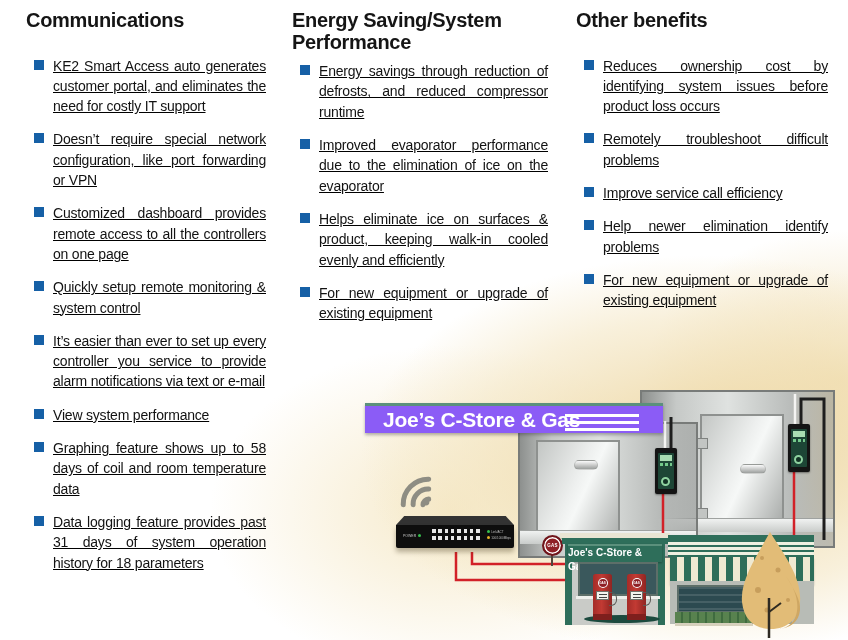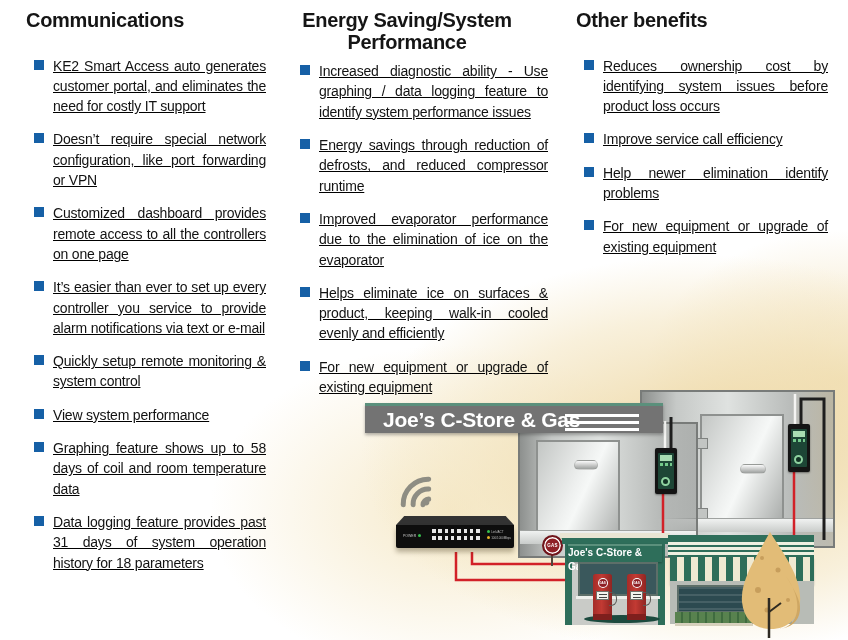--- a/index.html
+++ b/index.html
@@ -15,21 +15,21 @@
     background:
       radial-gradient(ellipse 430px 250px at 705px 455px, rgba(236,212,156,.95), rgba(243,228,190,.55) 55%, rgba(255,255,255,0) 80%),
       radial-gradient(ellipse 320px 220px at 450px 510px, rgba(243,227,185,.75), rgba(255,255,255,0) 75%),
       radial-gradient(ellipse 260px 200px at 840px 380px, rgba(238,216,164,.8), rgba(255,255,255,0) 75%);
   }
   .col{position:absolute;top:0;z-index:2;}
   .col h2{
     font-size:20px;line-height:1.08;font-weight:800;color:#151515;
     letter-spacing:-.3px;margin:10px 0 24px 0;
   }
-  .col.c2 h2{margin-bottom:5px;width:230px;text-align:center;}
+  .col.c2 h2{margin-bottom:5px;width:230px;}
   .col ul{list-style:none;margin:8px;padding:0;text-decoration:underline;}
   .col li{display:flex;gap:9px;margin-bottom:13px;}
   .bullet{flex:none;width:10px;height:10px;margin-top:4px;background:#1660a6;}
   .itx{
     flex:1;font-size:14px;line-height:1.45;color:#121212;letter-spacing:-.2px;
     text-align:justify;text-align-last:left;
   }
   .c1{left:26px;width:248px;}
   .c2{left:292px;width:264px;}
   .c3{left:576px;width:260px;}
@@ -63,21 +63,21 @@
     position:absolute;left:3px;right:3px;top:5px;bottom:5px;
     background:#1d4636;border-radius:1px;
   }
   .controller .screen{position:absolute;left:2px;right:2px;top:2px;height:6px;background:#a9dcb2;}
   .controller .keys{position:absolute;left:2px;right:2px;top:10px;height:3px;
     background:repeating-linear-gradient(90deg,#74c98b 0 3px,transparent 3px 5px);}
   .controller .dial{position:absolute;left:50%;bottom:3px;width:9px;height:9px;margin-left:-5px;
     border:2px solid #8fd3a0;border-radius:50%;background:#123225;box-sizing:border-box;}
 
   .banner{
-    background:#737373;border-top:3px solid #5b907c;
+    background:#8b5cf6;border-top:3px solid #5b907c;
     box-shadow:0 2px 3px rgba(40,40,40,.35);
     color:#fff;font-weight:800;font-size:21px;line-height:28px;
     padding-left:18px;box-sizing:border-box;letter-spacing:-.2px;
   }
   .banner .stripes{position:absolute;right:24px;top:8px;width:74px;}
   .banner .stripes i{display:block;height:3px;background:#fff;margin-bottom:4px;}
 
   .wifi{color:#8e8d83;}
 
   .switch{width:118px;}
@@ -156,25 +156,25 @@
     <li>
         <span class="bullet"></span>
         <span class="itx">Doesn’t require special network configuration, like port forwarding or VPN</span>
       </li>
     <li>
         <span class="bullet"></span>
         <span class="itx">Customized dashboard provides remote access to all the controllers on one page</span>
       </li>
     <li>
         <span class="bullet"></span>
+        <span class="itx">Quickly setup remote monitoring &amp; system control</span>
+      </li>
+    <li>
+        <span class="bullet"></span>
         <span class="itx">It’s easier than ever to set up every controller you service to provide alarm notifications via text or e-mail</span>
-      </li>
-    <li>
-        <span class="bullet"></span>
-        <span class="itx">Quickly setup remote monitoring &amp; system control</span>
       </li>
     <li>
         <span class="bullet"></span>
         <span class="itx">View system performance</span>
       </li>
     <li>
         <span class="bullet"></span>
         <span class="itx">Graphing feature shows up to 58 days of coil and room temperature data</span>
       </li>
     <li>
@@ -182,24 +182,20 @@
         <span class="itx">Data logging feature provides past 31 days of system operation history for 18 parameters</span>
       </li>
   </ul>
 </div>
 
 <div class="col c2">
   <h2>Energy Saving/System Performance</h2>
   <ul>
     <li>
         <span class="bullet"></span>
-        <span class="itx">Increased diagnostic ability - Use graphing / data logging feature to identify system performance issues</span>
-      </li>
-    <li>
-        <span class="bullet"></span>
         <span class="itx">Energy savings through reduction of defrosts, and reduced compressor runtime</span>
       </li>
     <li>
         <span class="bullet"></span>
         <span class="itx">Improved evaporator performance due to the elimination of ice on the evaporator</span>
       </li>
     <li>
         <span class="bullet"></span>
         <span class="itx">Helps eliminate ice on surfaces &amp; product, keeping walk-in cooled evenly and efficiently</span>
       </li>
@@ -209,20 +205,24 @@
       </li>
   </ul>
 </div>
 
 <div class="col c3">
   <h2>Other benefits</h2>
   <ul>
     <li>
         <span class="bullet"></span>
         <span class="itx">Reduces ownership cost by identifying system issues before product loss occurs</span>
+      </li>
+    <li>
+        <span class="bullet"></span>
+        <span class="itx">Remotely troubleshoot difficult problems</span>
       </li>
     <li>
         <span class="bullet"></span>
         <span class="itx">Improve service call efficiency</span>
       </li>
     <li>
         <span class="bullet"></span>
         <span class="itx">Help newer elimination identify problems</span>
       </li>
     <li>

